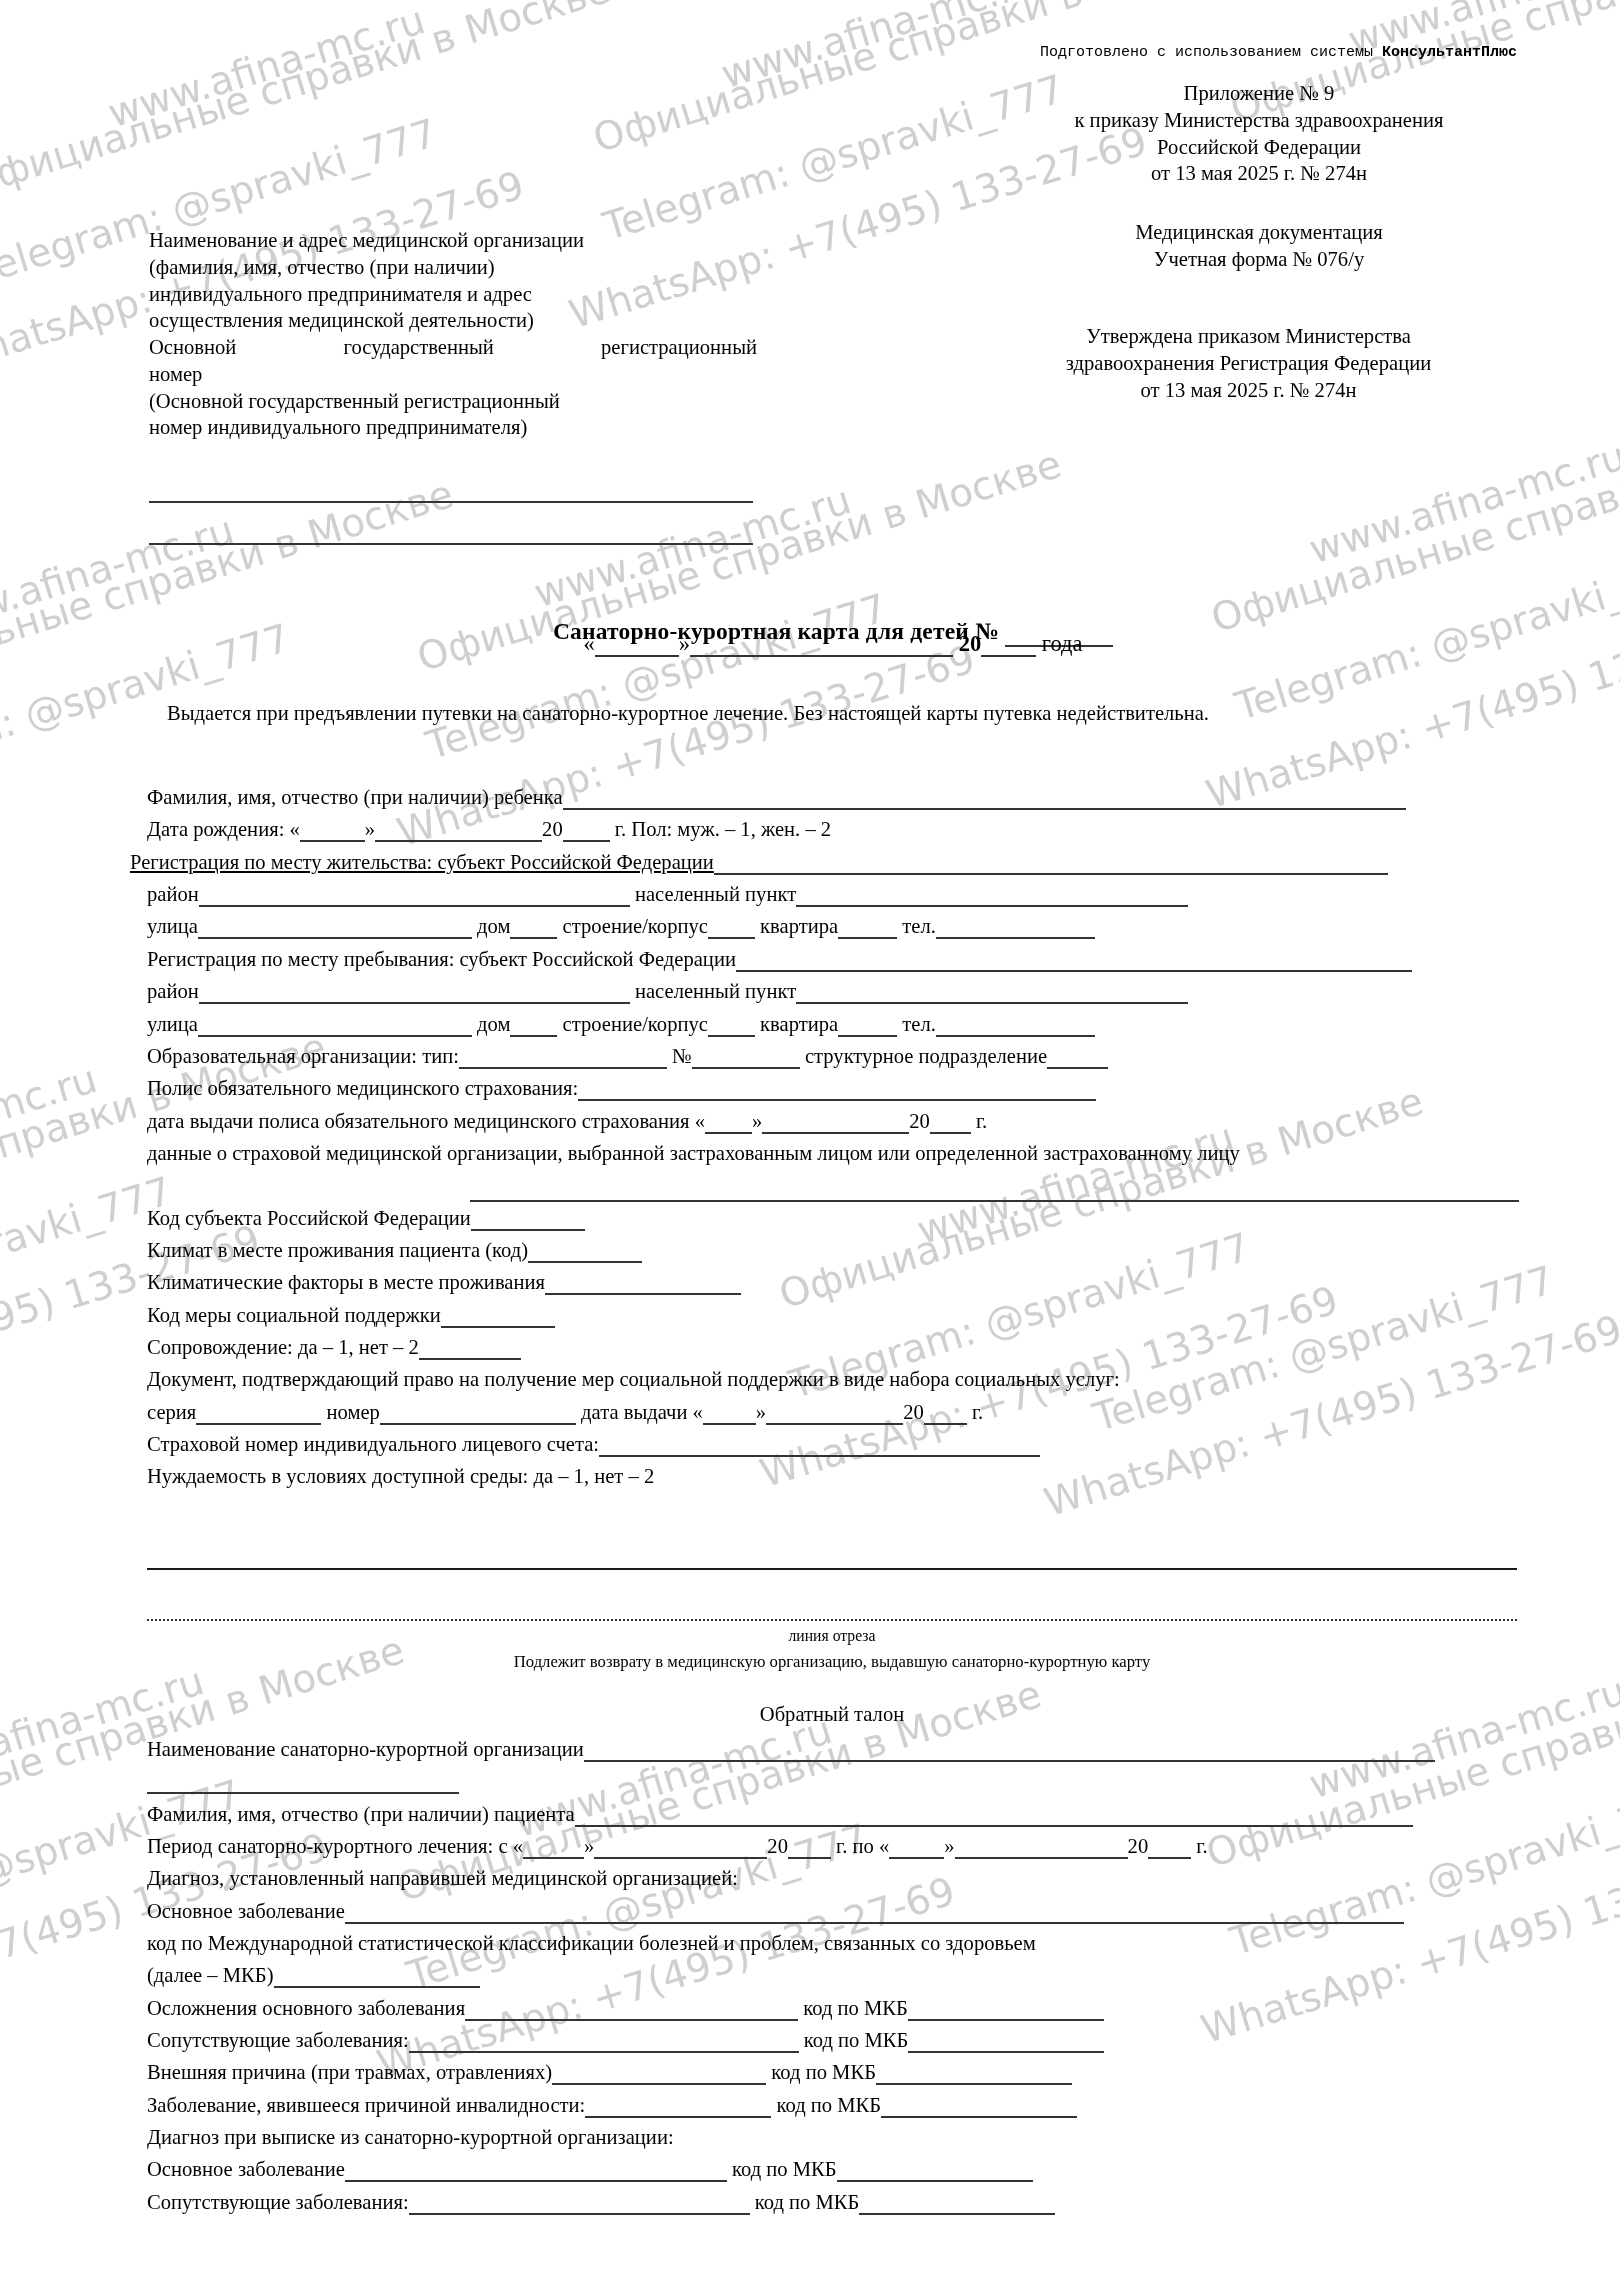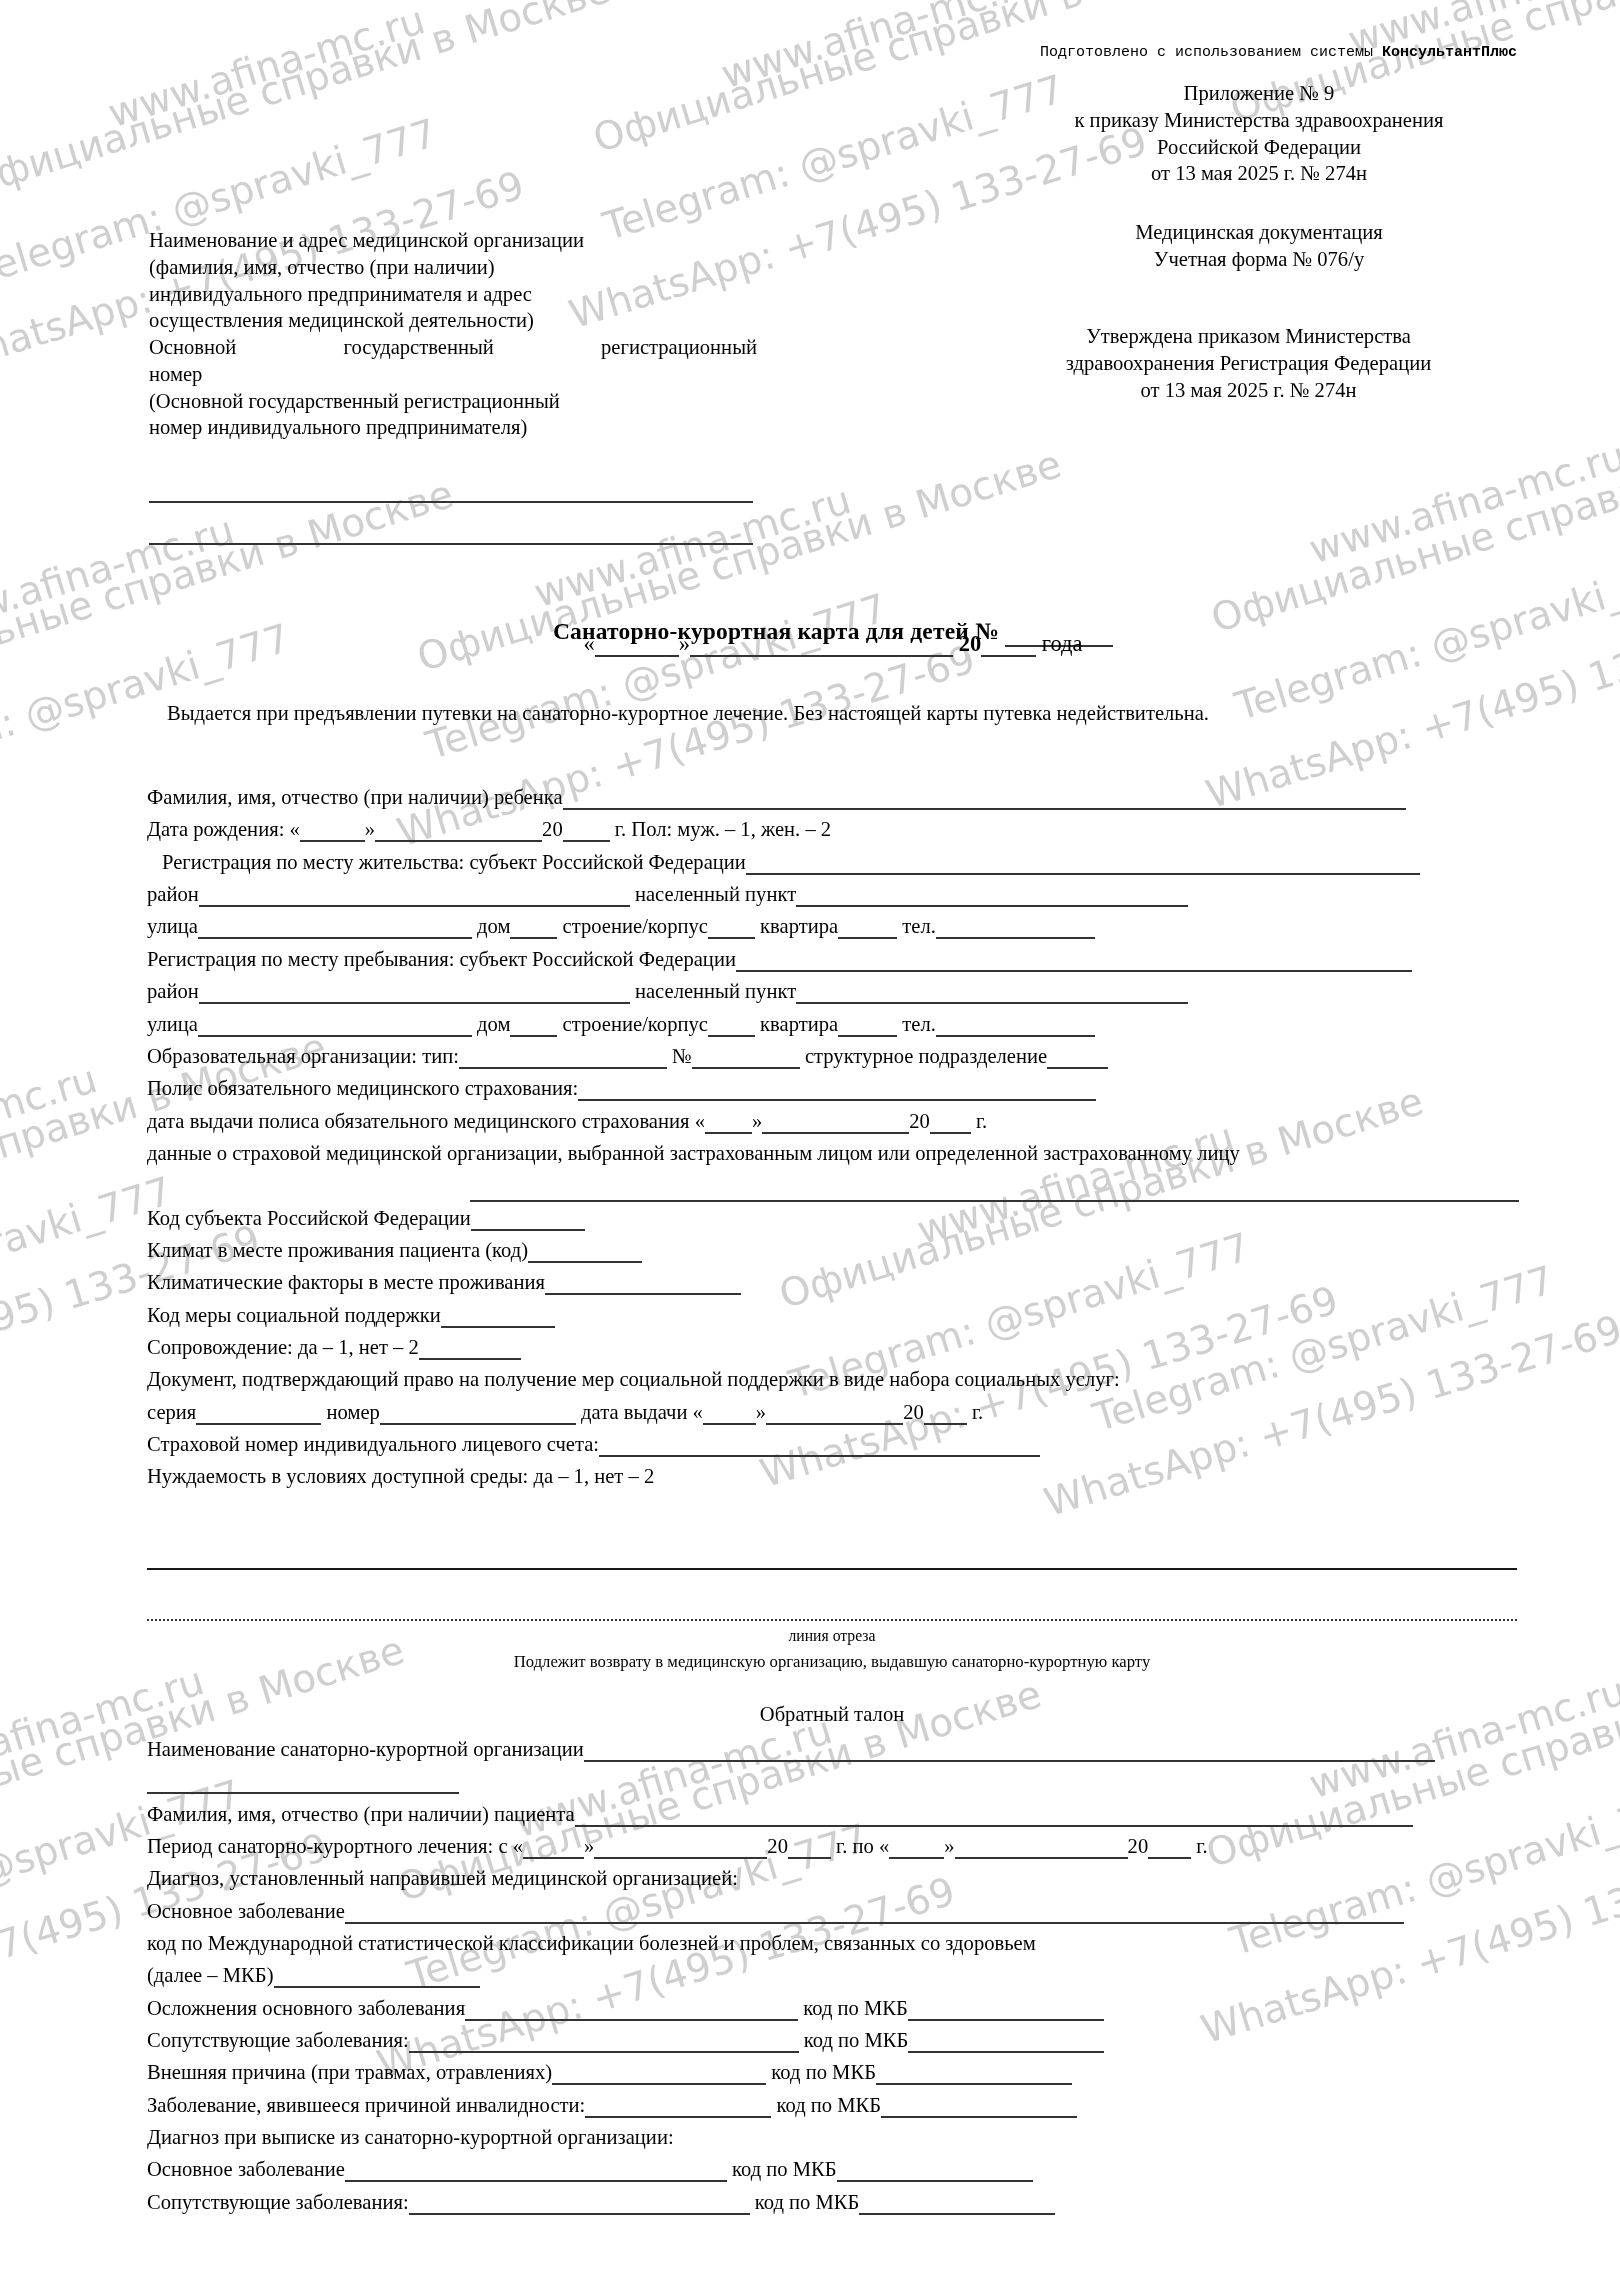--- a/index.html
+++ b/index.html
@@ -251,21 +251,21 @@
       <span>Фамилия, имя, отчество (при наличии) ребенка</span><span class="u" style="width:843px;"></span>
     </div>
 
     <div class="abs frm" style="left:147px; top:816px;">
       <span>Дата рождения:</span>
       <span>«</span><span class="u" style="width:65px;"></span><span>»</span><span class="u" style="width:167px;"></span><span>20</span><span class="u" style="width:47px;"></span>
       <span>г.</span>
       <span>Пол: муж. – 1, жен. – 2</span>
     </div>
 
-    <div class="abs frm" style="left:162px; top:849px;">
+    <div class="abs frm" style="left:130px; top:849px;text-decoration:underline;">
       <span>Регистрация по месту жительства: субъект Российской Федерации</span><span class="u" style="width:674px;"></span>
     </div>
 
     <div class="abs frm" style="left:147px; top:881px;">
       <span>район</span><span class="u" style="width:431px;"></span>
       <span>населенный пункт</span><span class="u" style="width:392px;"></span>
     </div>
 
     <div class="abs frm" style="left:147px; top:913px;">
       <span>улица</span><span class="u" style="width:274px;"></span>

